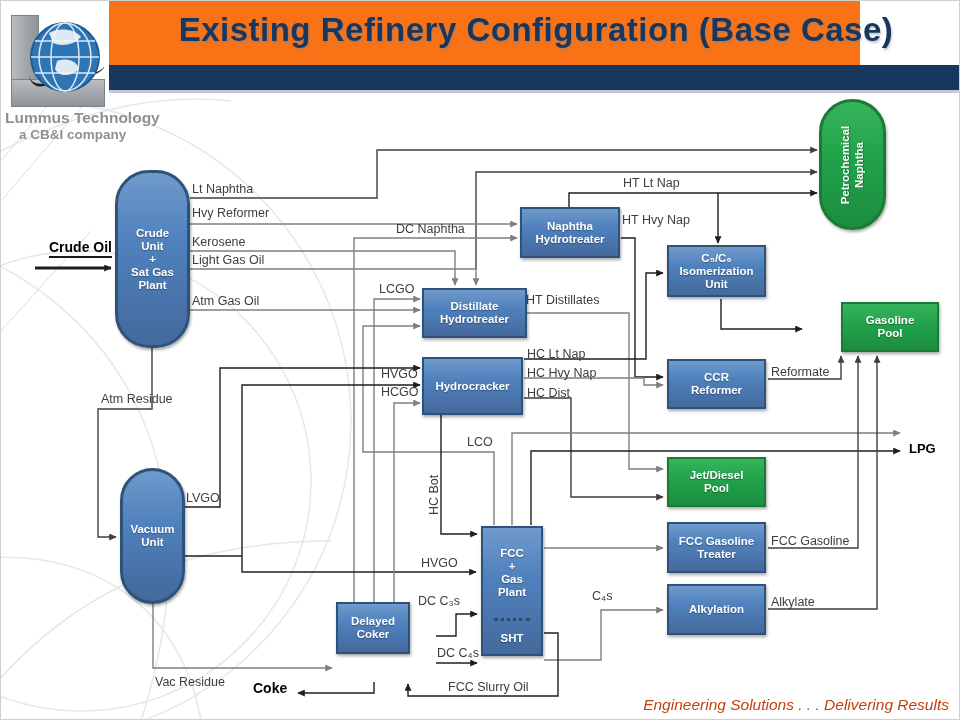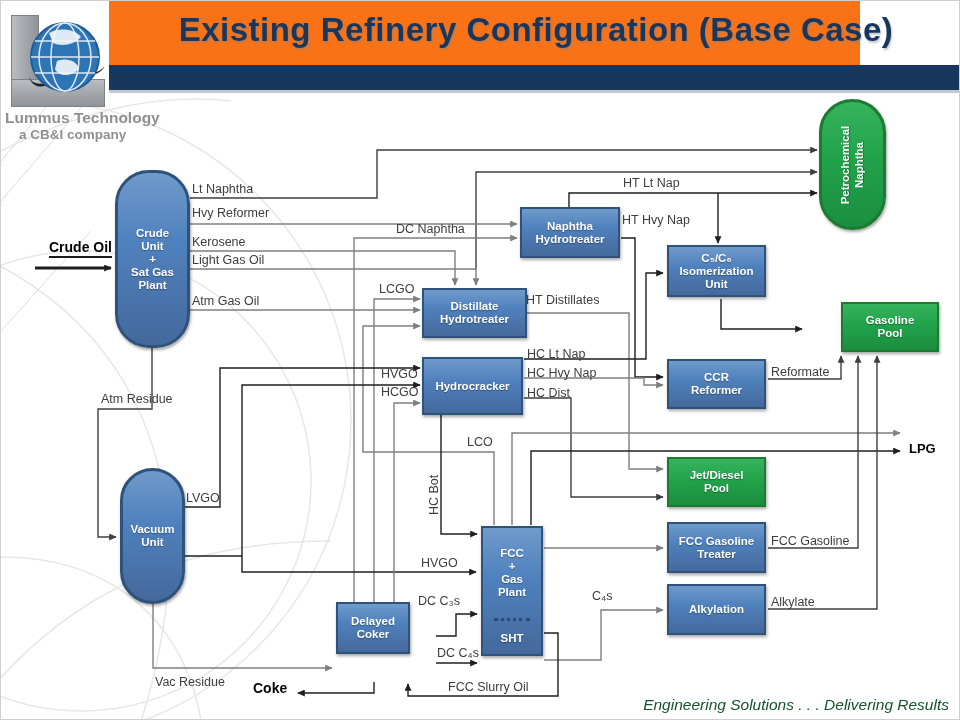--- a/index.html
+++ b/index.html
@@ -16,21 +16,21 @@
   .logo .lv{position:absolute;left:10px;top:14px;width:26px;height:88px;
             background:linear-gradient(90deg,#b9bcc0,#8f9499);border:1px solid #7d8287;}
   .logo .lh{position:absolute;left:10px;top:78px;width:92px;height:26px;
             background:linear-gradient(#b9bcc0,#8f9499);border:1px solid #7d8287;}
   .logo .swoosh{position:absolute;left:28px;top:66px;width:76px;height:14px;
                 border-bottom:3px solid #222;border-radius:0 0 100% 18%/0 0 100% 90%;transform:rotate(-6deg);}
   .logo-text{position:absolute;left:4px;top:108px;z-index:5;color:#909090;font-weight:bold;line-height:17px;}
   .logo-text .l1{font-size:15.5px;}
   .logo-text .l2{font-size:13.5px;padding-left:14px;}
   .footer-copy{position:absolute;left:55px;top:681px;font-size:11px;line-height:13px;color:#cdcdcd;z-index:4;}
-  .tagline{position:absolute;right:10px;top:695px;font-size:15.5px;font-style:italic;color:#14532d;z-index:4;}
+  .tagline{position:absolute;right:10px;top:695px;font-size:15.5px;font-style:italic;color:#c2410c;z-index:4;}
   
   svg.lines{position:absolute;left:0;top:0;z-index:1;}
   .node{position:absolute;z-index:2;display:flex;align-items:center;justify-content:center;
         color:#fff;font-weight:bold;font-size:11.5px;line-height:13px;text-align:center;
         box-sizing:border-box;text-shadow:0 1px 1px rgba(0,0,0,.35);}
   .node.blue{background:linear-gradient(#6f9acb,#4f81bd 40%,#44699c);border:2px solid #2e527a;
              box-shadow:1px 2px 3px rgba(0,0,0,.35);}
   .node.green{background:linear-gradient(#35b45c,#22a24b 45%,#1b8e3f);border:2px solid #1d7a33;
               box-shadow:1px 2px 3px rgba(0,0,0,.35);}
   .node.capsule{border-radius:34px;border-width:3px;}

